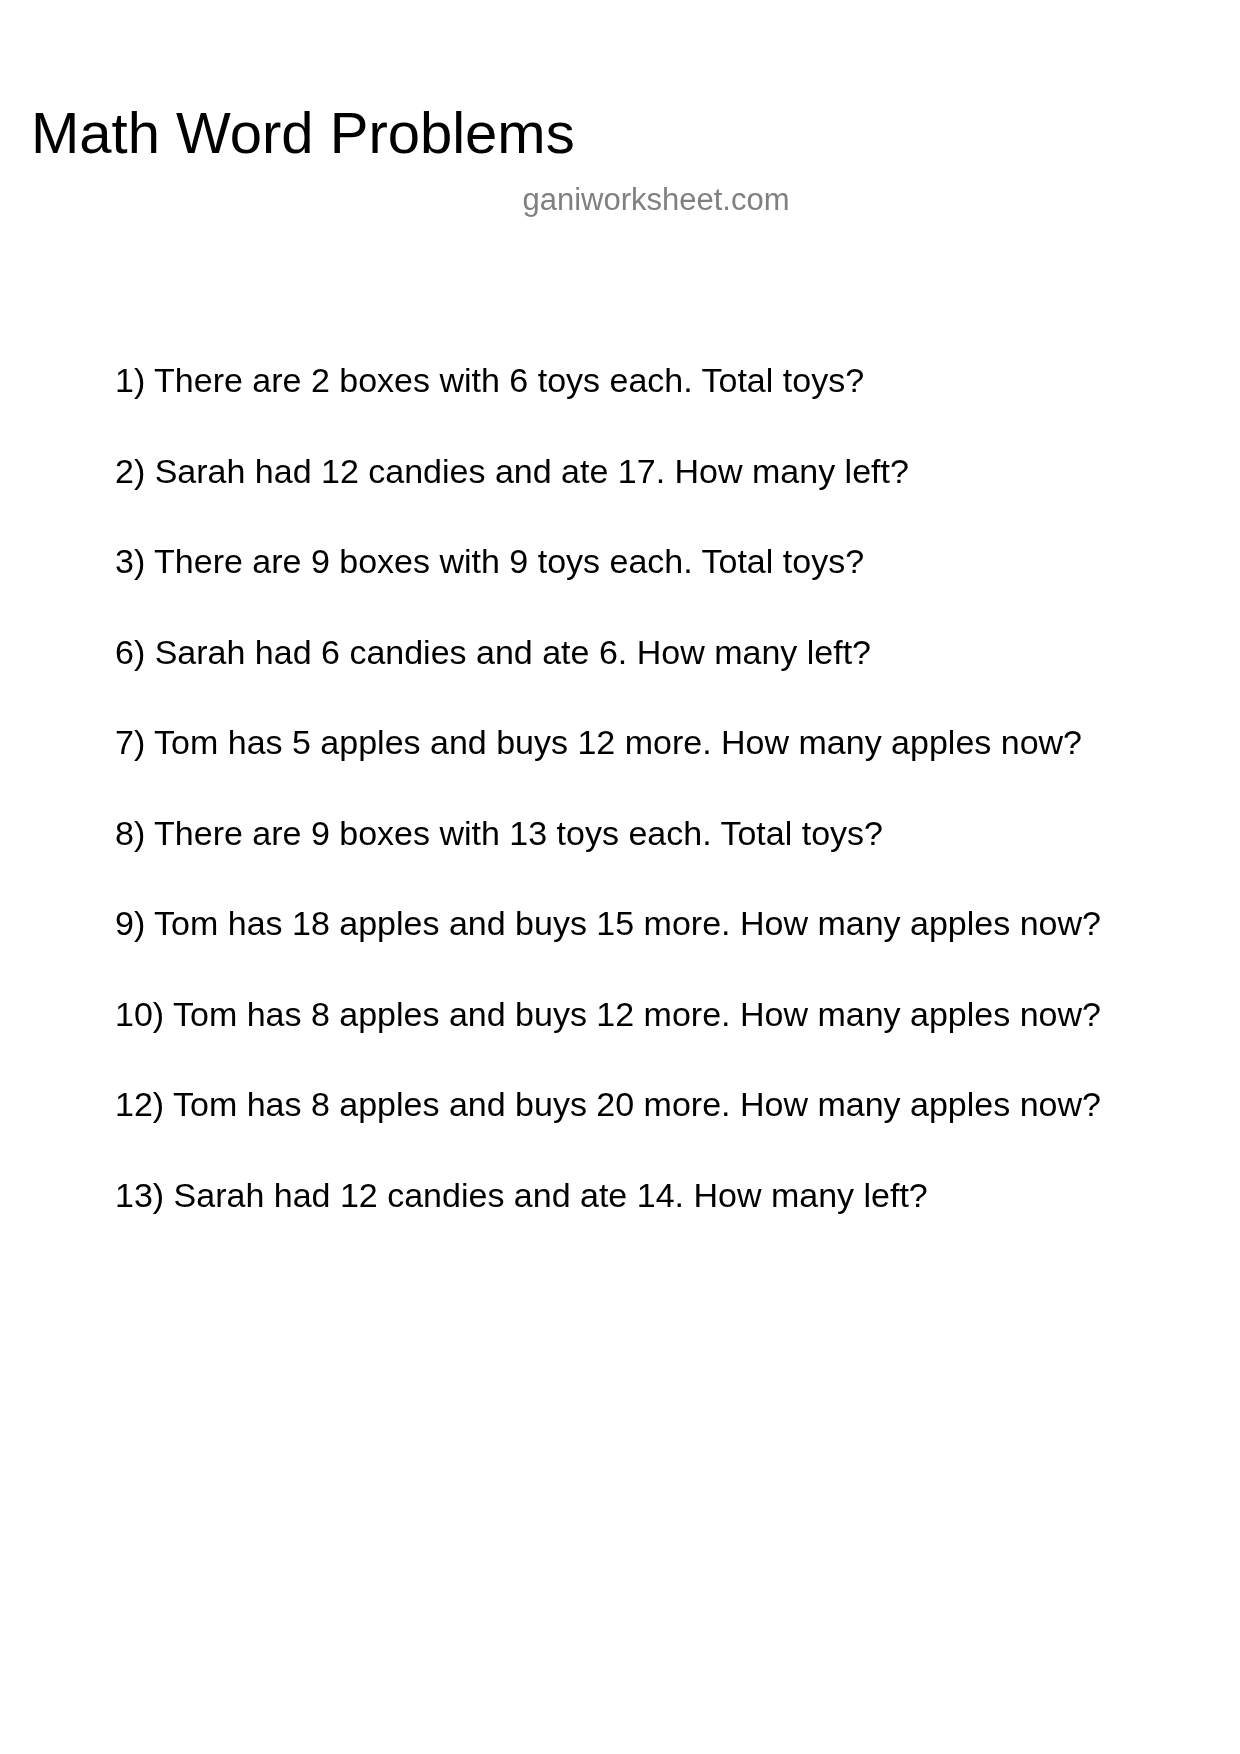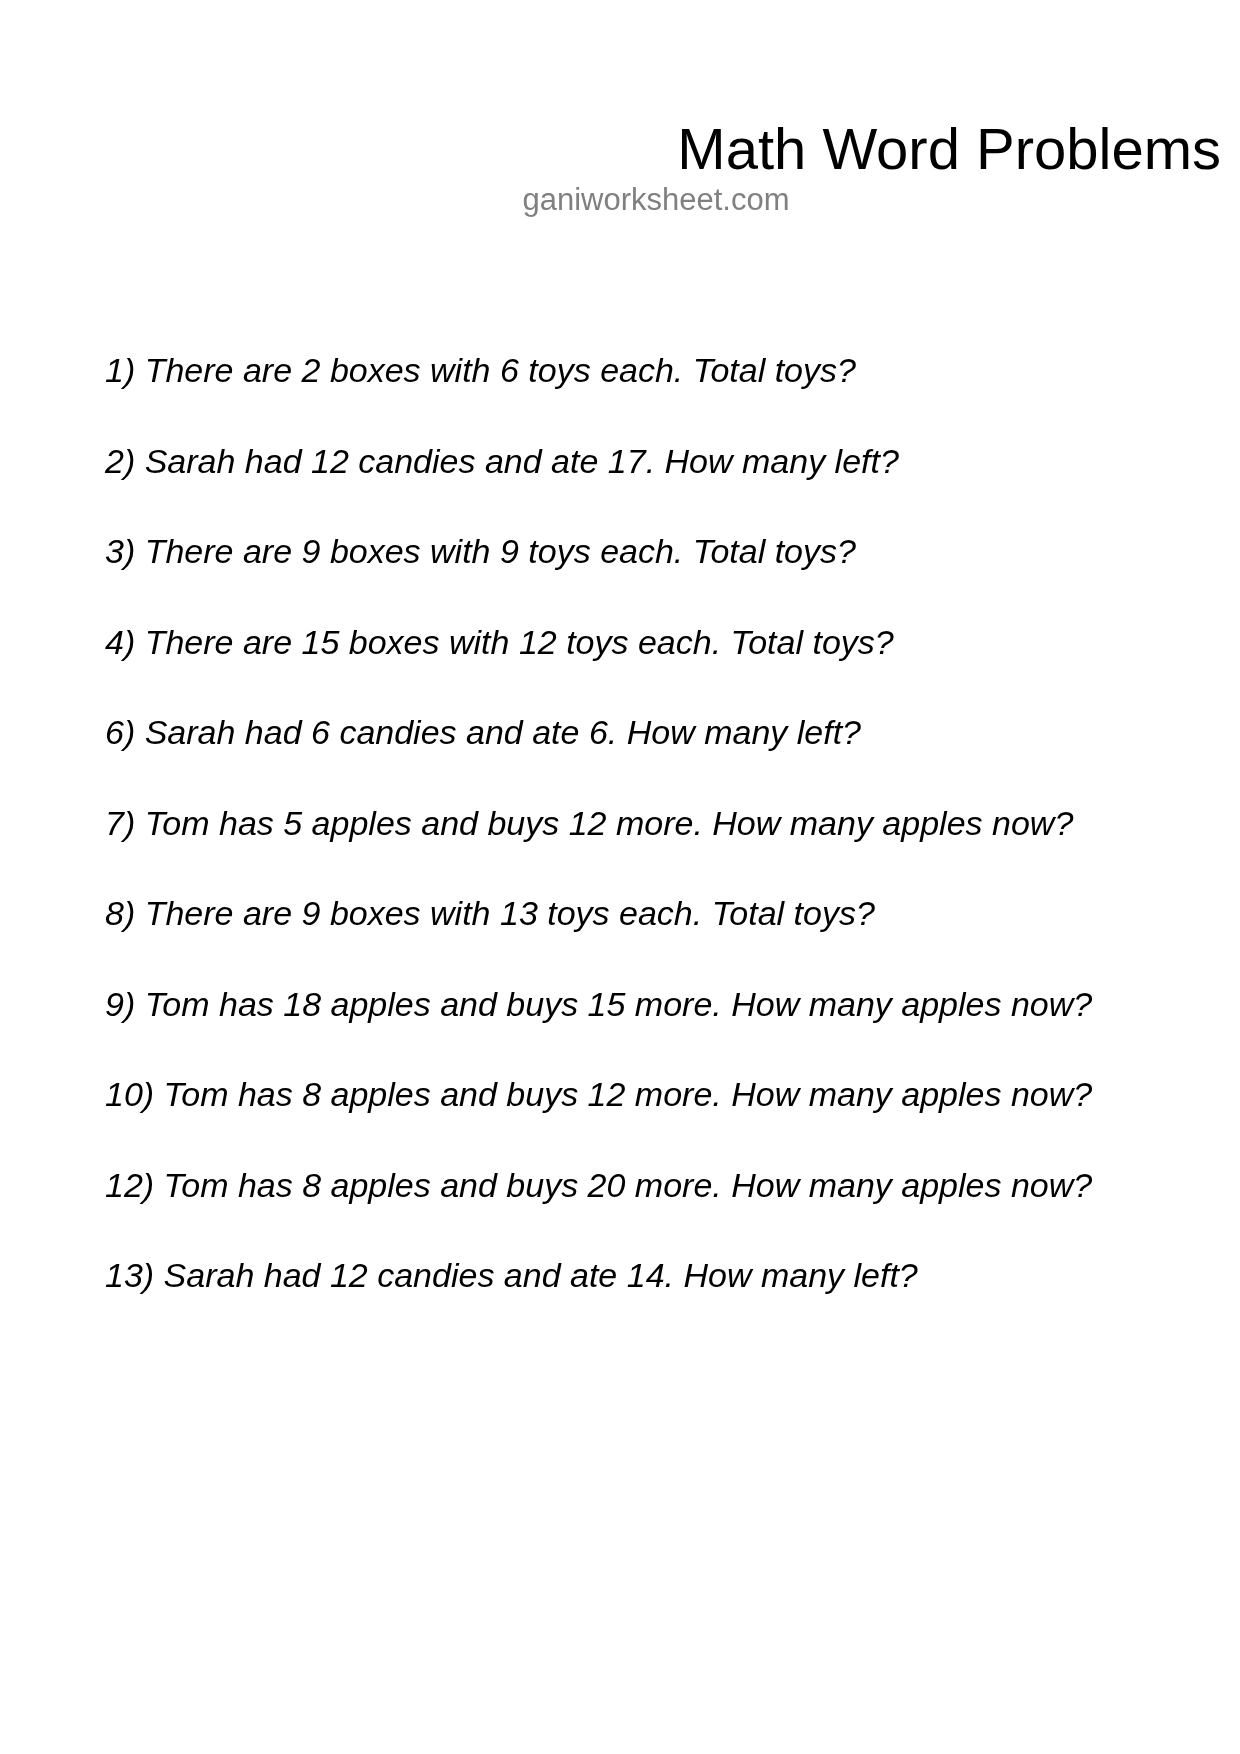--- a/index.html
+++ b/index.html
@@ -1,35 +1,34 @@
 <!DOCTYPE html>
 <html><head>
 <meta charset="utf-8">
 <style>
   html, body { margin:0; padding:0; background:#ffffff; }
   body { width:1240px; height:1754px; position:relative; overflow:hidden;
          font-family:"Liberation Sans", sans-serif; color:#000; }
-  .title { position:absolute; left:0; width:1174px; top:98px; text-align:right;
-           font-size:58px; line-height:70px; margin:16px; font-weight:normal;padding-left:31px; }
+  .title { position:absolute; left:0; width:1174px; top:98px; text-align:left;
+           font-size:58px; line-height:70px; margin:0; font-weight:normal;padding-left:31px; }
   .subtitle { position:absolute; left:0; width:1312px; top:180px; text-align:center;
               font-size:31px; line-height:40px; color:#808080; }
-  .problems { position:absolute; left:101px; top:346px; margin:4px; padding:0; list-style:none;font-style:italic; }
+  .problems { position:absolute; left:101px; top:346px; margin:14px; padding:0; list-style:none; }
   .problem { font-size:34px; line-height:40px; height:90.5px; white-space:nowrap; }
 </style>
 </head>
 <body>
 
 <h1 class="title">Math Word Problems</h1>
 <div class="subtitle">ganiworksheet.com</div>
 
 <ul class="problems">
   <li class="problem">1) There are 2 boxes with 6 toys each. Total toys?</li>
   <li class="problem">2) Sarah had 12 candies and ate 17. How many left?</li>
   <li class="problem">3) There are 9 boxes with 9 toys each. Total toys?</li>
-  <li class="problem">4) There are 15 boxes with 12 toys each. Total toys?</li>
   <li class="problem">6) Sarah had 6 candies and ate 6. How many left?</li>
   <li class="problem">7) Tom has 5 apples and buys 12 more. How many apples now?</li>
   <li class="problem">8) There are 9 boxes with 13 toys each. Total toys?</li>
   <li class="problem">9) Tom has 18 apples and buys 15 more. How many apples now?</li>
   <li class="problem">10) Tom has 8 apples and buys 12 more. How many apples now?</li>
   <li class="problem">12) Tom has 8 apples and buys 20 more. How many apples now?</li>
   <li class="problem">13) Sarah had 12 candies and ate 14. How many left?</li>
 </ul>
 
 </body></html>

